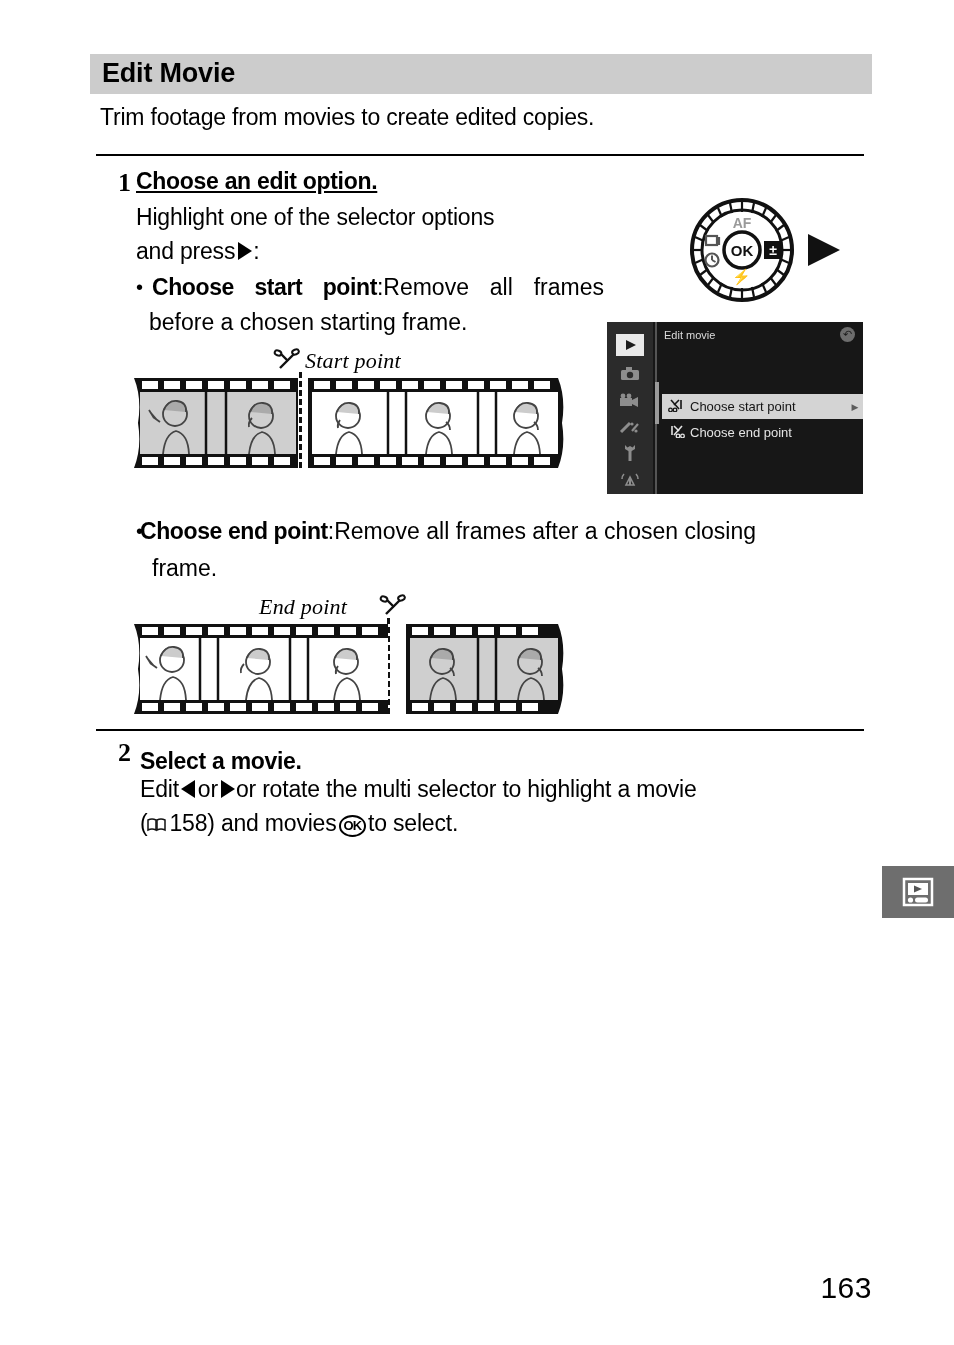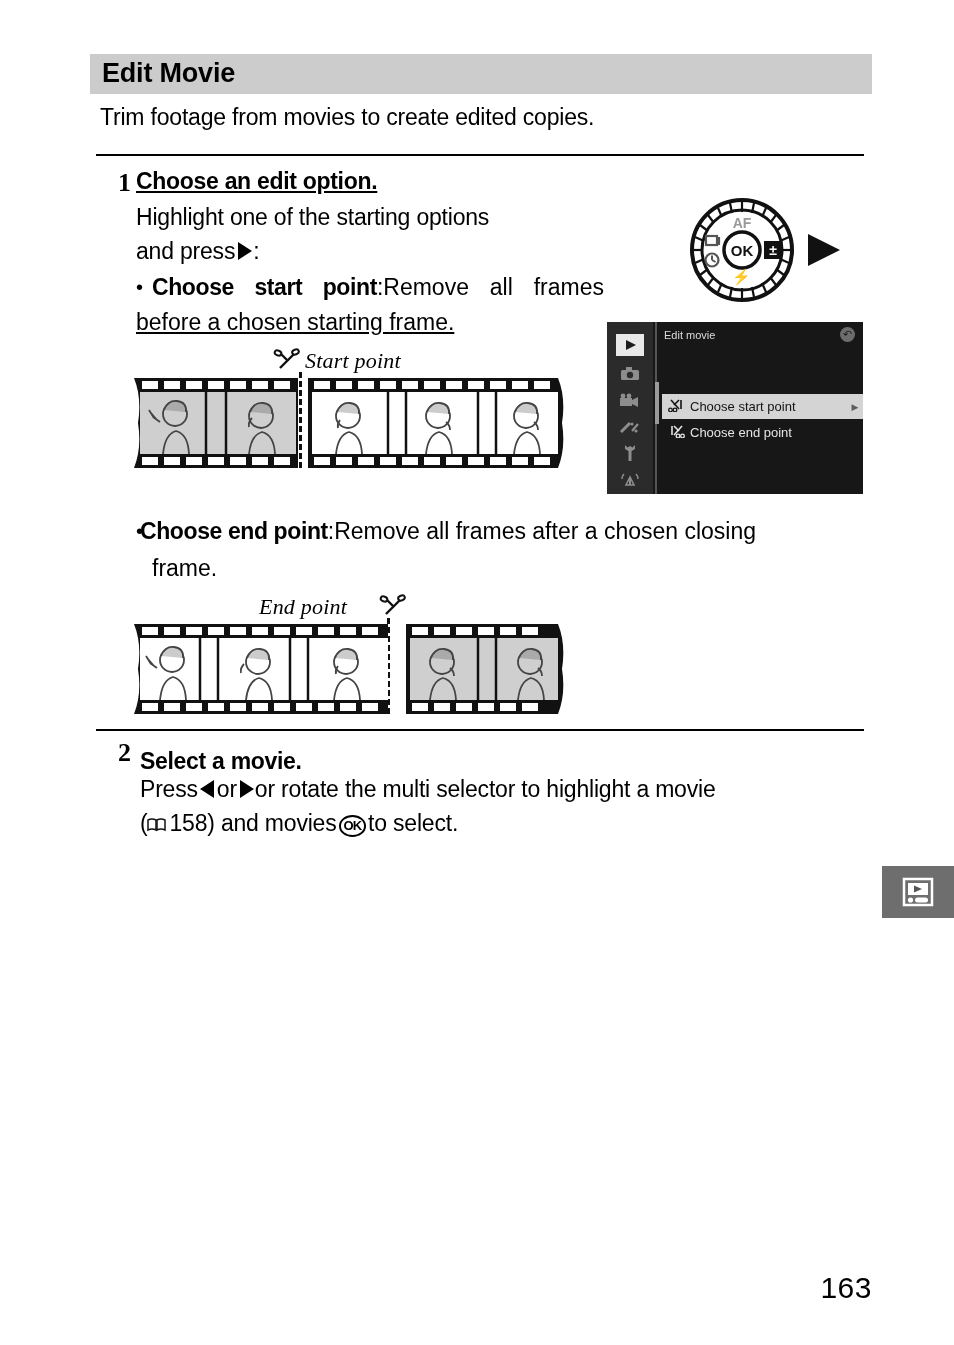--- a/index.html
+++ b/index.html
@@ -88,21 +88,21 @@
     position: absolute;
     left: 0;
     top: 0;
     font-size: 20px;
   }
   .bold-term { font-weight: bold; letter-spacing: -0.4px; }
 
   .s1-bullet { left: 136px; top: 270px; width: 460px; }
   .s1-b-line1 { position: absolute; left: 16px; top: 0; width: 452px;
                 text-align: justify; text-align-last: justify; white-space: nowrap; }
-  .s1-b-line2 { position: absolute; left: 0; top: 35px; width: 452px; text-decoration: underline; }
+  .s1-b-line2 { position: absolute; left: 13px; top: 35px; width: 452px; }
 
   .s2-bullet { left: 136px; top: 514px; width: 728px; }
   .s2-b-line1 { position: absolute; left: 4px; top: 0; width: 712px;
                 white-space: nowrap; }
   .s2-b-line2 { position: absolute; left: 16px; top: 37px; width: 712px; }
 
   
   .s2-num   { left: 118px; top: 738px; }
   .s2-head  { left: 140px; top: 748px; }
   .s2-l1    { left: 140px; top: 772px; width: 740px; white-space: nowrap; }
@@ -293,21 +293,21 @@
 <div class="header-band">
   <div class="title">Edit Movie</div>
 </div>
 
 <div class="intro-line">Trim footage from movies to create edited copies.</div>
 
 <div class="hrule r1"></div>
 
 <div class="step-num s1-num">1</div>
 <div class="step-head s1-head">Choose an edit option.</div>
-<div class="step-body s1-l1">Highlight one of the starting options</div>
+<div class="step-body s1-l1">Highlight one of the selector options</div>
 <div class="step-body s1-l2">
   <span>and press</span><span class="tri-right"></span><span>:</span>
 </div>
 
 <div class="bullet-row s1-bullet">
   <span class="bullet-dot">•</span>
   <span class="s1-b-line1"><span class="bold-term">Choose start point</span><span>:</span><span>Remove  all  frames</span></span>
   <span class="s1-b-line2">before a chosen starting frame.</span>
 </div>
 
@@ -652,21 +652,21 @@
     </g>
   </svg>
 </div>
 
 <div class="hrule r2"></div>
 
 <div class="step-num s2-num">2</div>
 <div class="step-head s2-head">Select a movie.</div>
 
 <div class="step-body s2-l1">
-  <span>Press</span><span class="tri-left"></span><span>or</span><span class="tri-right"></span><span>or rotate the multi selector to highlight a movie</span>
+  <span>Edit</span><span class="tri-left"></span><span>or</span><span class="tri-right"></span><span>or rotate the multi selector to highlight a movie</span>
 </div>
 
 <div class="step-body s2-l2">
   <span>(</span><span class="book-glyph"><svg width="19" height="14" viewBox="0 0 19 14">
         <path d="M1 2 q4 -2 8 0 v10 q-4 -2 -8 0 Z" fill="none" stroke="#111" stroke-width="1.5"></path>
         <path d="M18 2 q-4 -2 -8 0 v10 q4 -2 8 0 Z" fill="none" stroke="#111" stroke-width="1.5"></path>
       </svg></span><span>158</span><span>) and movies</span><span class="ok-glyph">OK</span><span>to select.</span>
 </div>
 
 <div class="side-tab">

